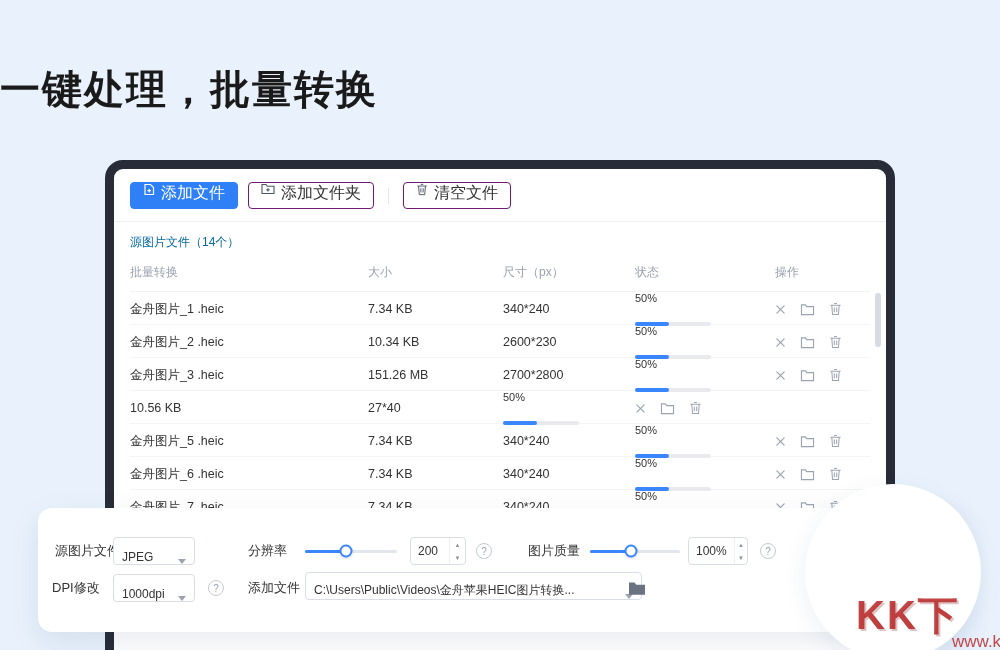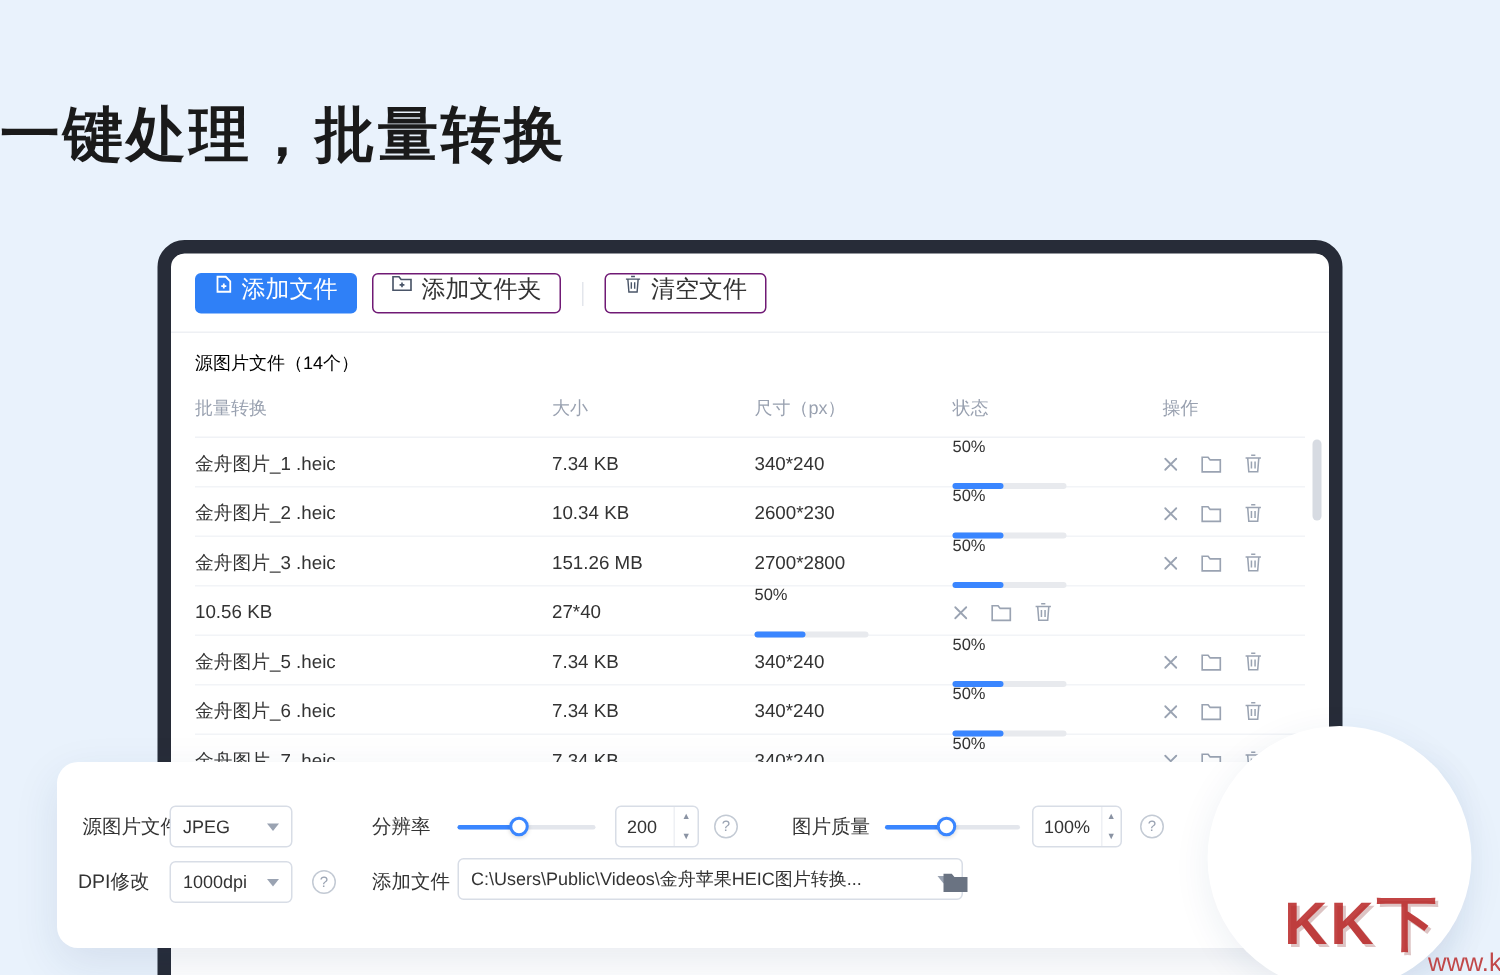--- a/index.html
+++ b/index.html
@@ -13,42 +13,42 @@
   .device { position:absolute; left:105px; top:160px; width:790px; height:520px;
             background:#fff; border:9px solid #272c38; border-radius:18px 18px 0 0; z-index:1; }
   .toolbar { display:flex; align-items:center; gap:10px; padding:13px 16px 12px;
              border-bottom:1px solid #eef0f4; }
   .btn { height:27px; padding:0 12px; font-size:16px; border-radius:4px; display:inline-flex;
          align-items:flex-start; gap:6px; border:1px solid #701a75; background:#fff; color:#333; cursor:pointer;
          font-family:inherit; }
   .btn.primary { background:#2f80f7; border-color:#2f80f7; color:#fff; }
   .vsep { width:1px; height:16px; background:#e3e6ec; margin:0 4px; }
 
-  .section-title { margin:12px 16px 0; color:#000000; font-size:12px; }
+  .section-title { margin:12px 16px 0; color:#0369a1; font-size:12px; }
 
   .thead, .trow { display:grid; grid-template-columns:238px 135px 132px 140px 1fr;
                   margin:0 16px; align-items:center; }
   .thead { padding:13px 0 10px; color:#99a1b0; font-size:12px; border-bottom:1px solid #f0f2f6; }
   .trow { height:33px; font-size:12.5px; color:#333; border-bottom:1px solid #f2f4f7; }
   .cell.status { display:flex; flex-direction:column; gap:18px; width:76px; padding-top:1px; }
   .pct { font-size:11px; color:#333; line-height:1; }
   .bar { width:76px; height:4px; background:#e8eaee; border-radius:2px; position:relative; }
   .fill { position:absolute; left:0; top:0; height:4px; background:#3a86ff; border-radius:2px; }
   .cell.ops { display:flex; gap:14px; align-items:center; color:#9aa3b2; }
   .op { background:none; border:none; padding:0; color:#9aa3b2; cursor:pointer;
         display:flex; align-items:center; }
   .scrollbar { position:absolute; right:5px; top:124px; width:6px; height:54px;
                background:#d7dbe2; border-radius:3px; }
 
   
   .panel { position:absolute; left:38px; top:508px; width:924px; height:124px; background:#fff;
            border-radius:14px; box-shadow:0 10px 30px rgba(30,60,110,.10); z-index:5; }
   .f-label { position:absolute; font-size:13px; color:#333; line-height:28px; white-space:nowrap; }
   .select { position:absolute; height:28px; border:1px solid #d8dde6; border-radius:4px;
-            display:flex; align-items:center; padding:0 8px; font-size:12px; color:#333;
+            display:flex; align-items:flex-end; padding:0 8px; font-size:12px; color:#333;
             background:#fff; cursor:pointer; }
   .select .txt { flex:1; text-align:left; white-space:nowrap; overflow:hidden;
                  text-overflow:ellipsis; margin-right:6px; }
   .caret { width:0; height:0; border-left:4px solid transparent; border-right:4px solid transparent;
            border-top:5px solid #9aa3b2; flex:none; }
   .slider { position:absolute; height:28px; display:flex; align-items:center; }
   .track { position:relative; width:100%; height:3px; background:#e3e6ec; border-radius:2px; }
   .tfill { position:absolute; left:0; top:0; height:3px; background:#3a86ff; border-radius:2px; }
   .thumb { position:absolute; top:50%; transform:translate(-50%,-50%); width:13px; height:13px;
            background:#fff; border:2px solid #3a86ff; border-radius:50%; box-shadow:0 1px 3px rgba(0,0,0,.15); }

